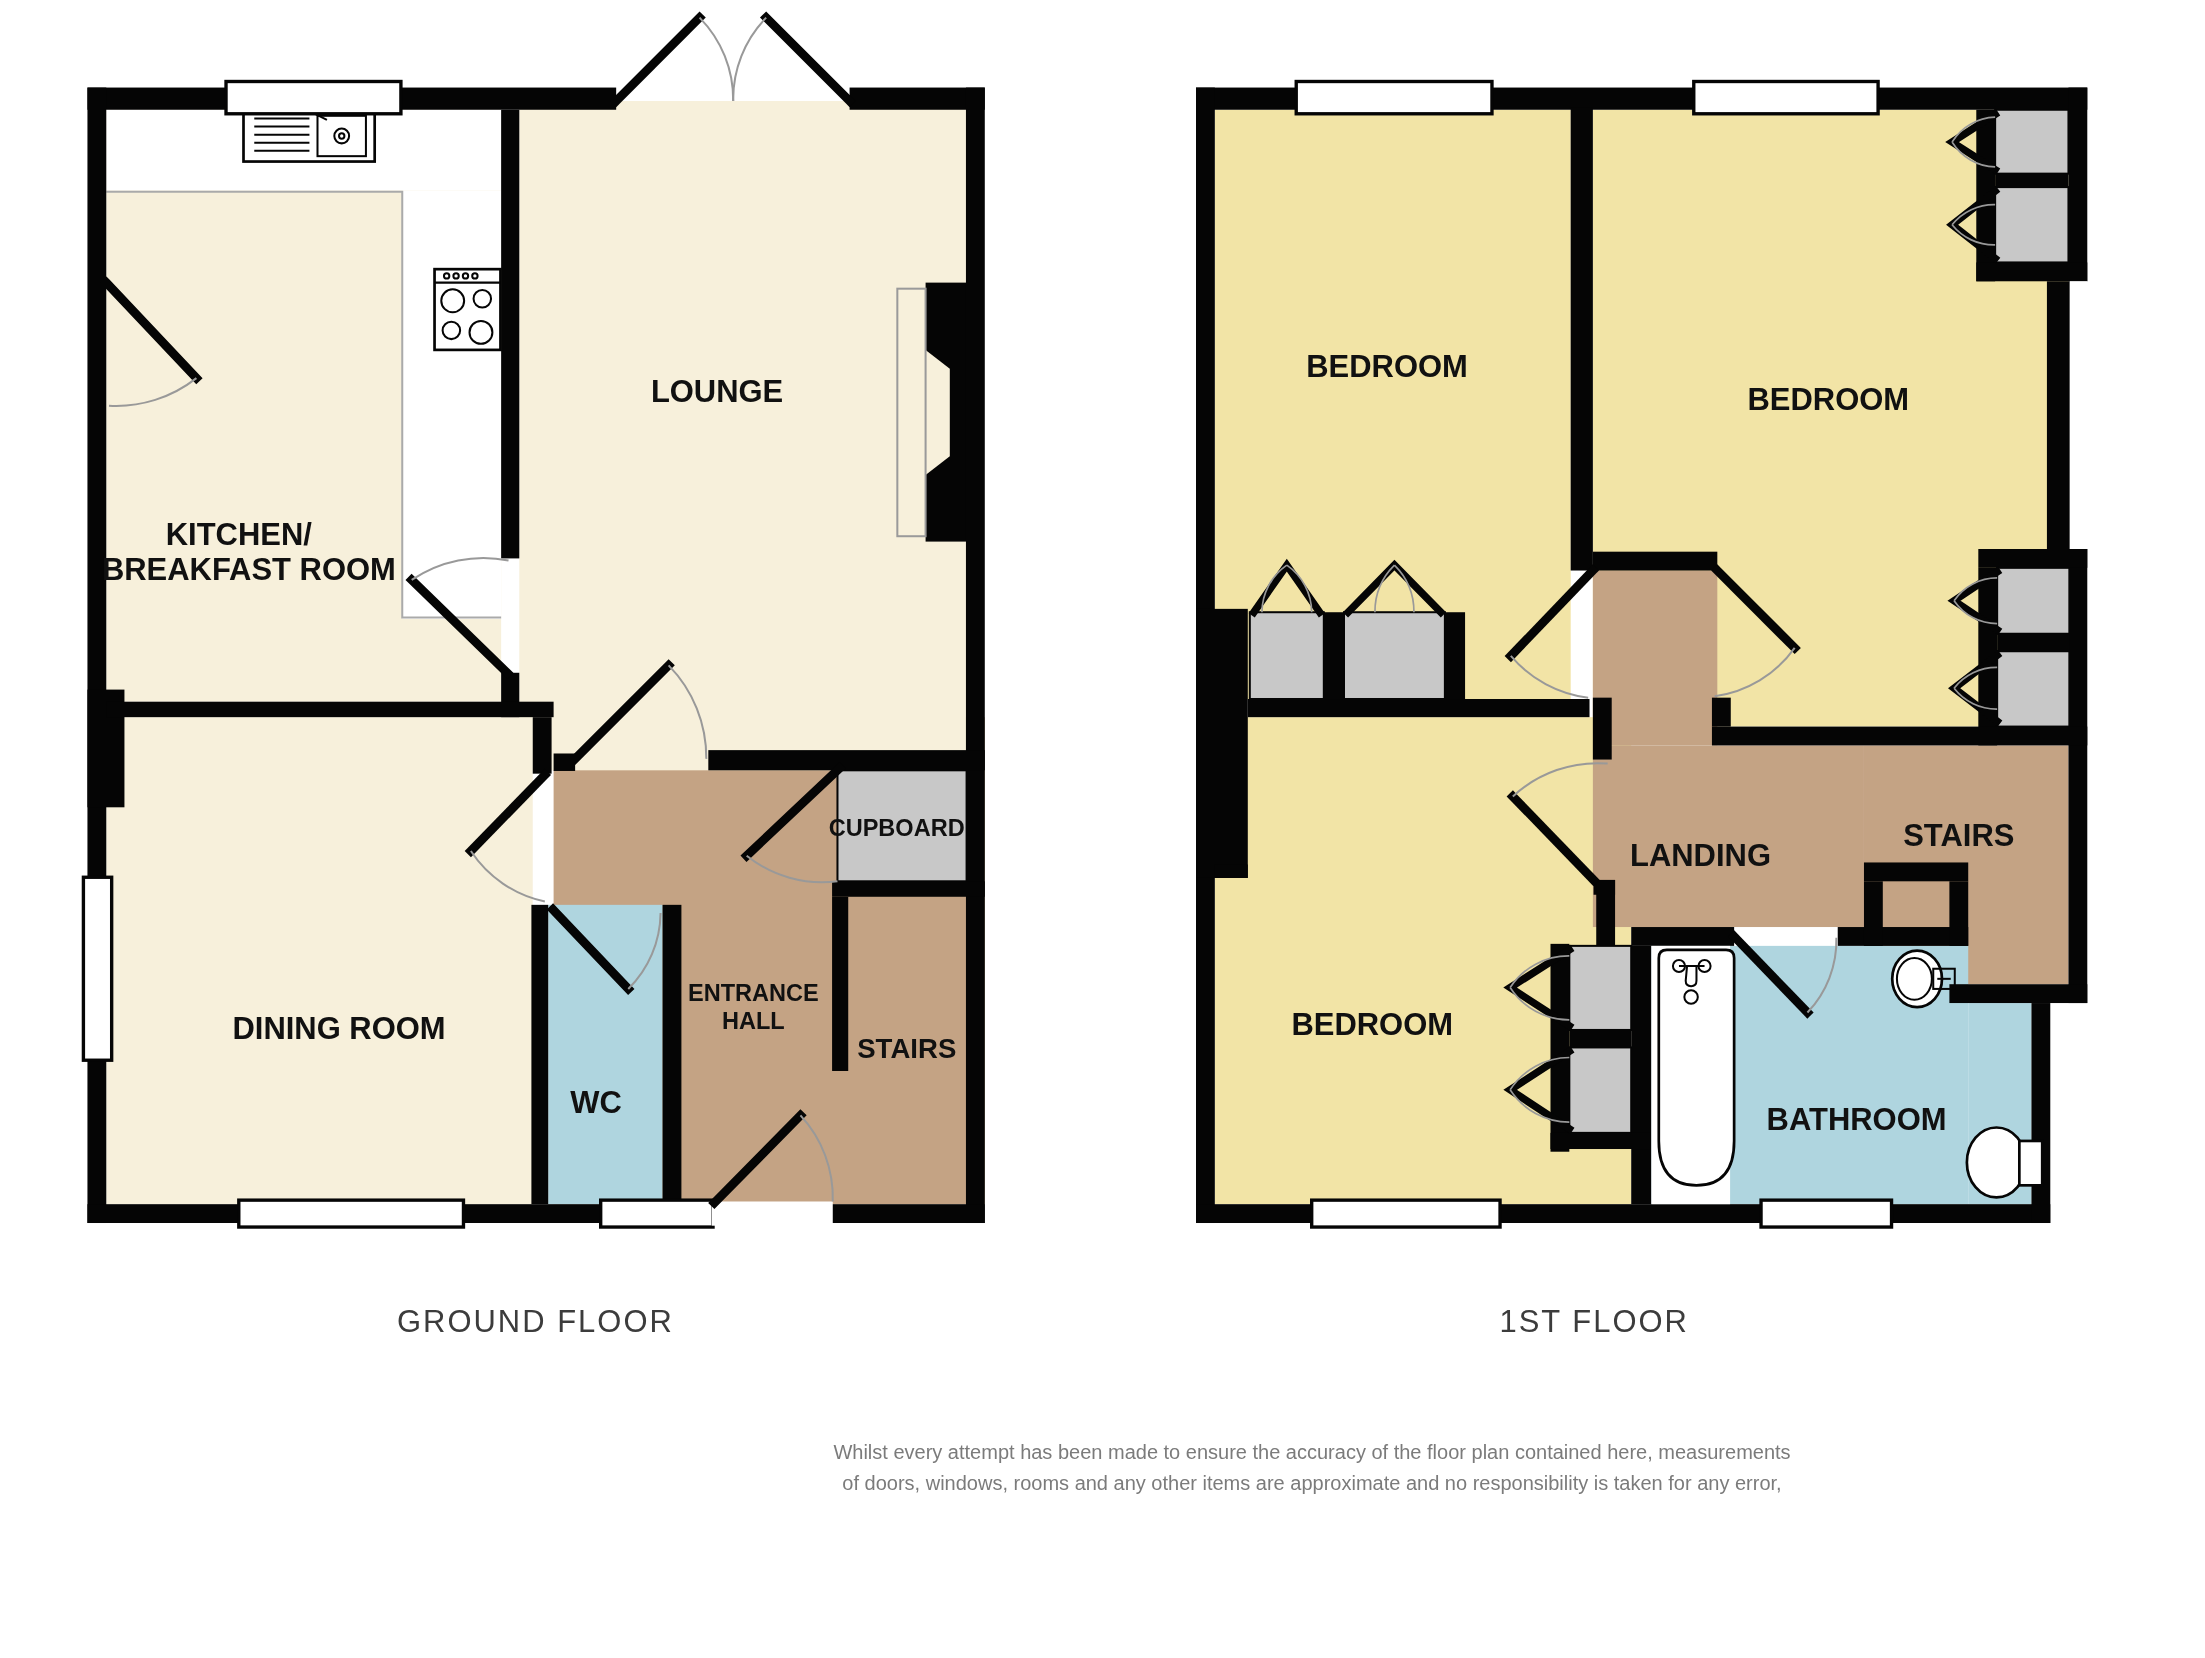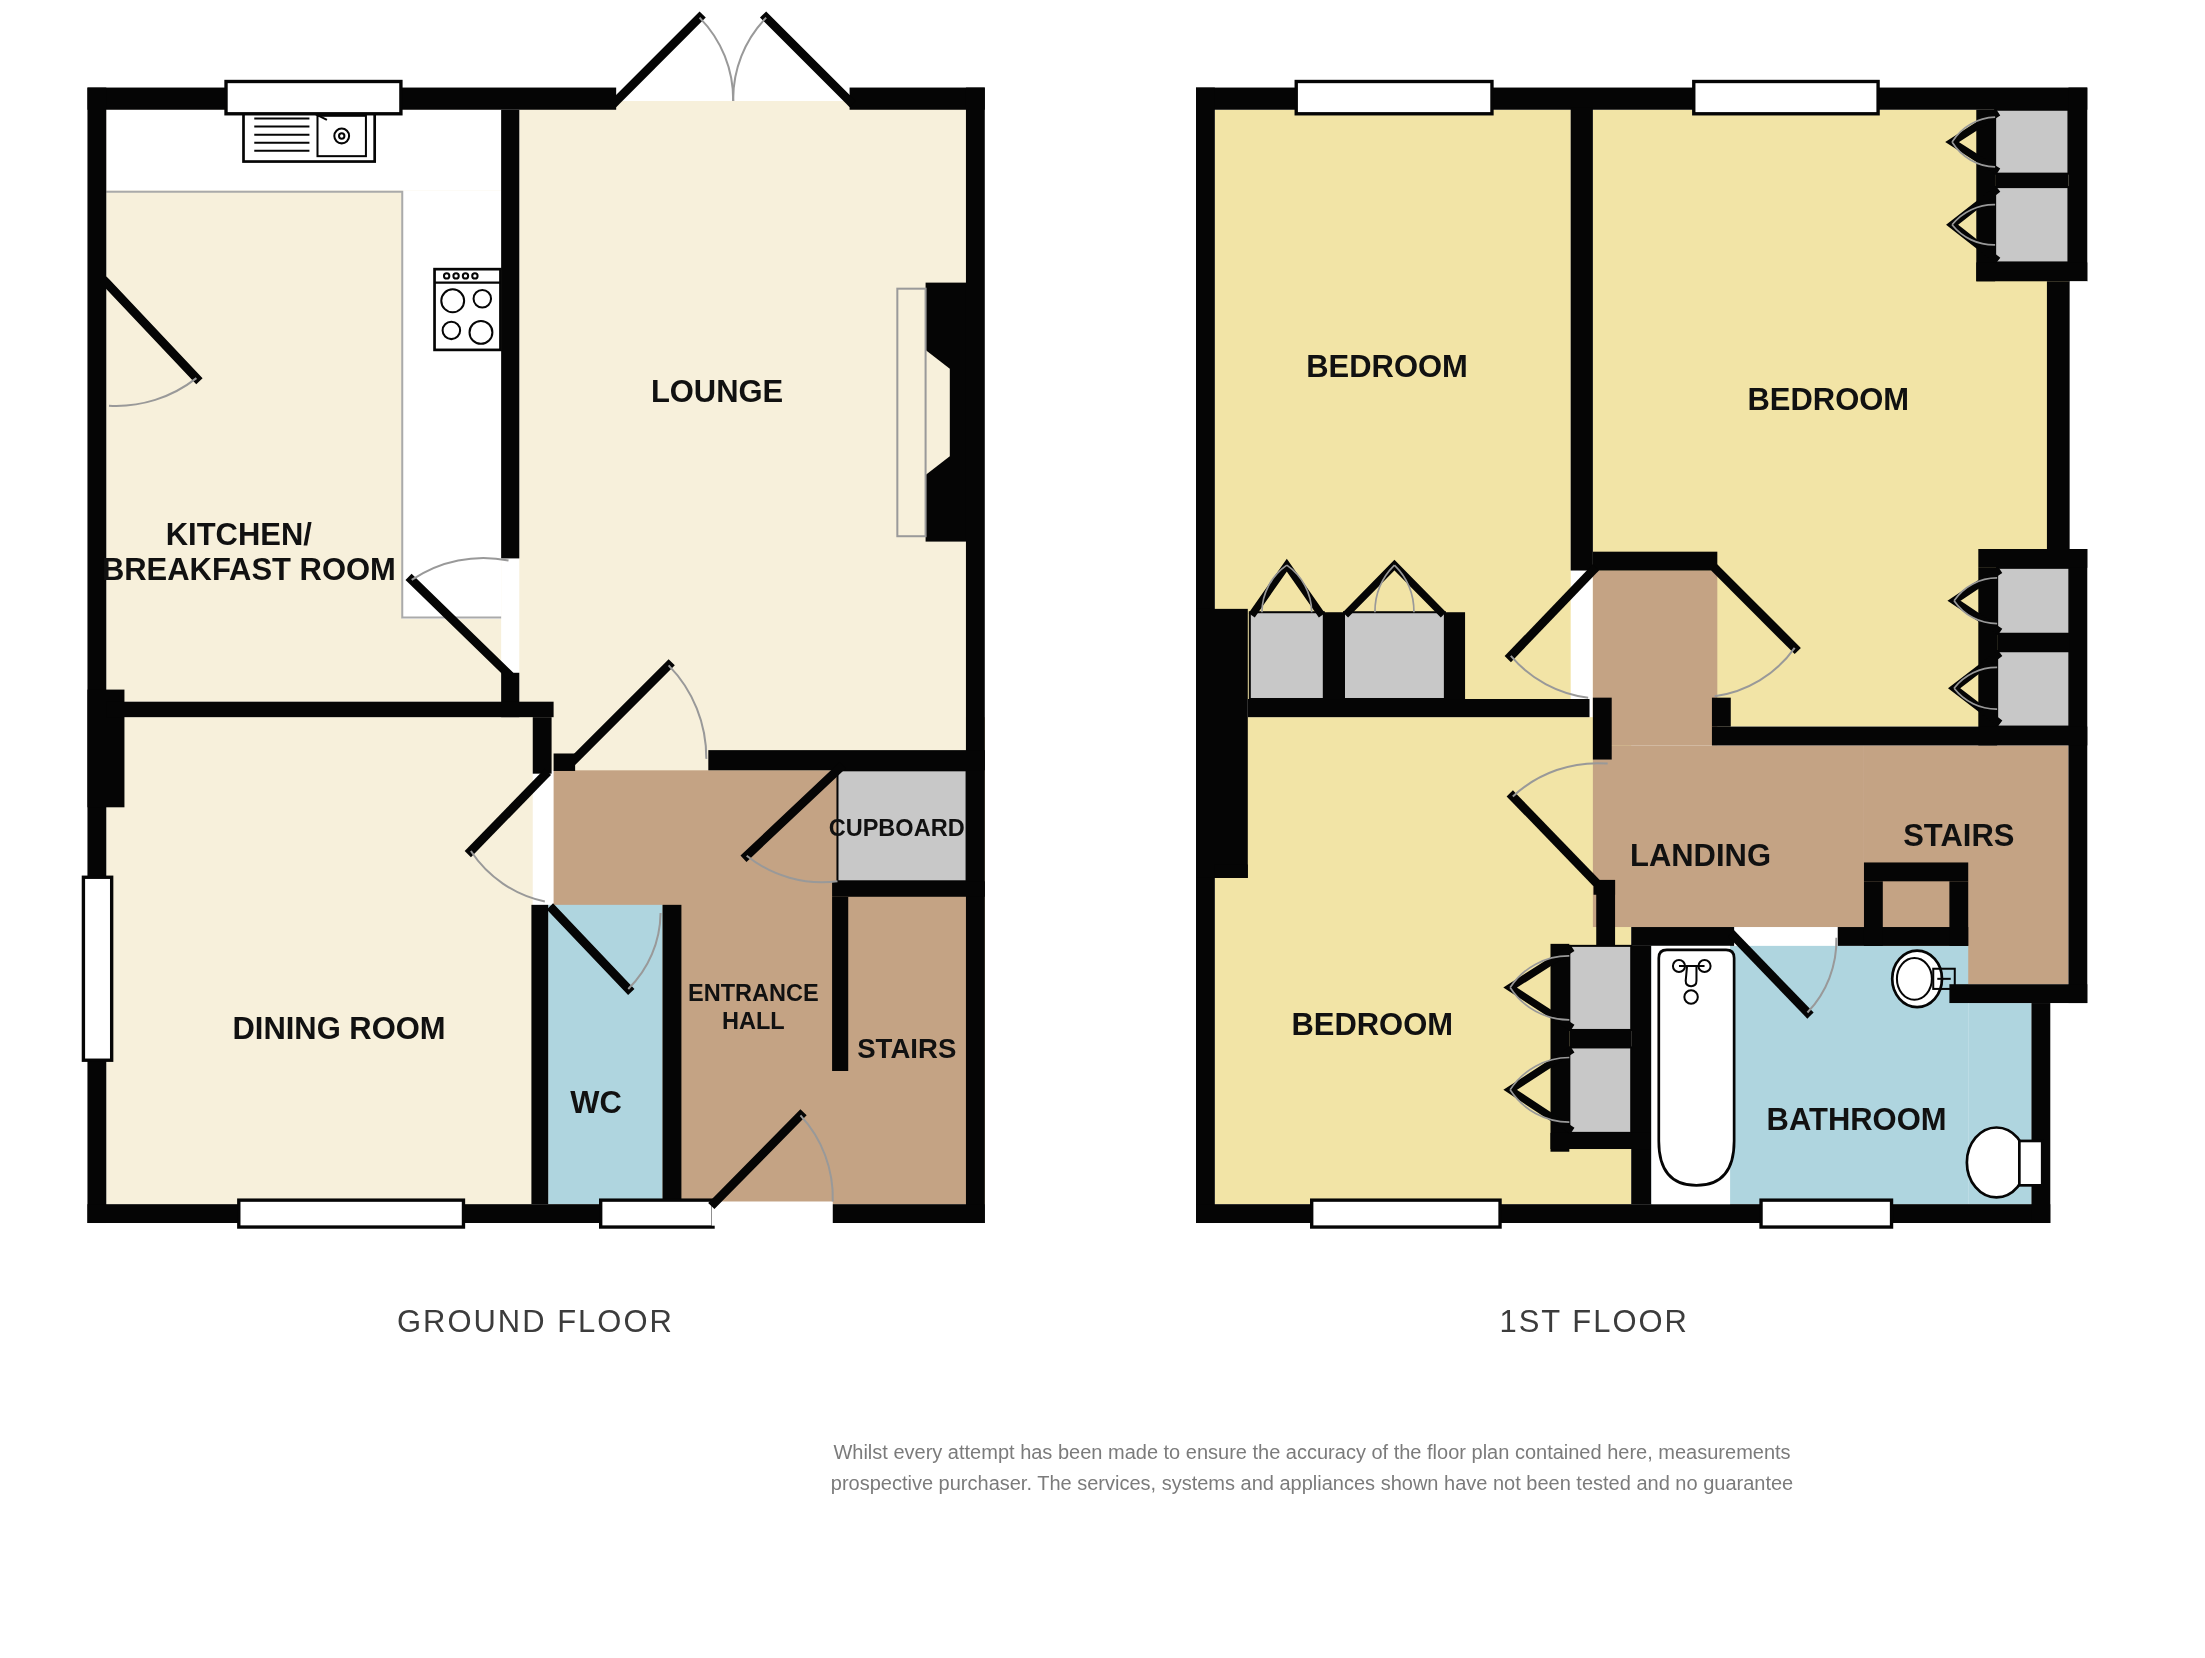--- a/index.html
+++ b/index.html
@@ -280,15 +280,15 @@
     <text class="room-label" x="2912" y="1258">STAIRS</text>
     <text class="room-label" x="2760" y="1680">BATHROOM</text>
   </g>
 
   <text class="floor-label" x="796" y="1980">GROUND FLOOR</text>
   <text class="floor-label" x="2370" y="1980">1ST FLOOR</text>
 </svg>
 
 <div class="disclaimer">
   <div>Whilst every attempt has been made to ensure the accuracy of the floor plan contained here, measurements</div>
-  <div>prospective purchaser. The services, systems and appliances shown have not been tested and no guarantee</div>
+  <div>of doors, windows, rooms and any other items are approximate and no responsibility is taken for any error,</div>
 </div>
 
 
 </body></html>

